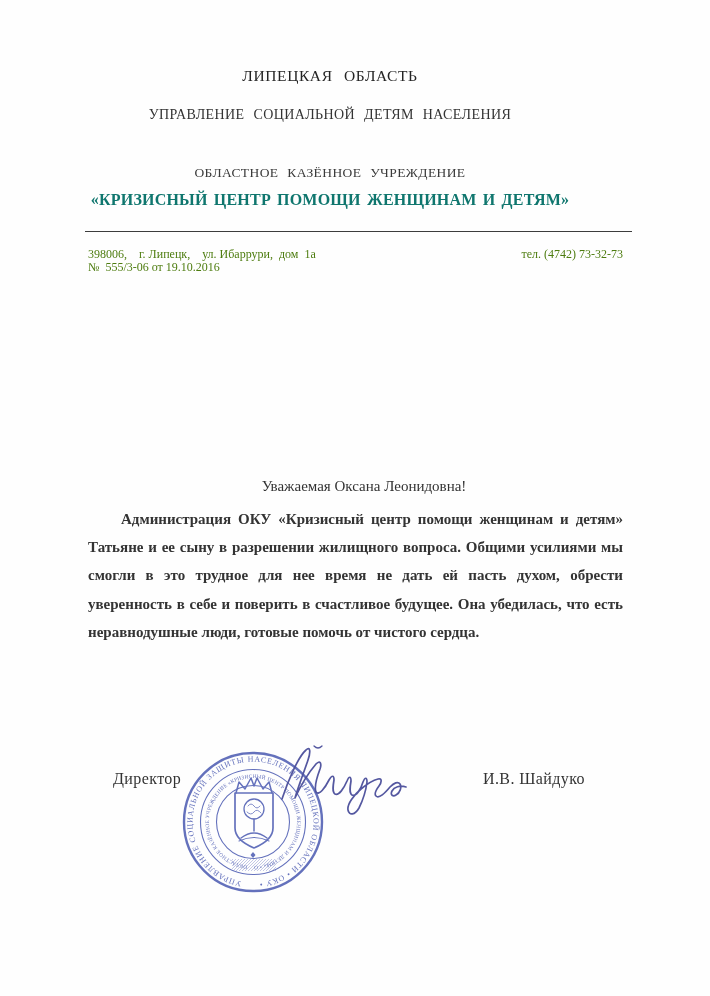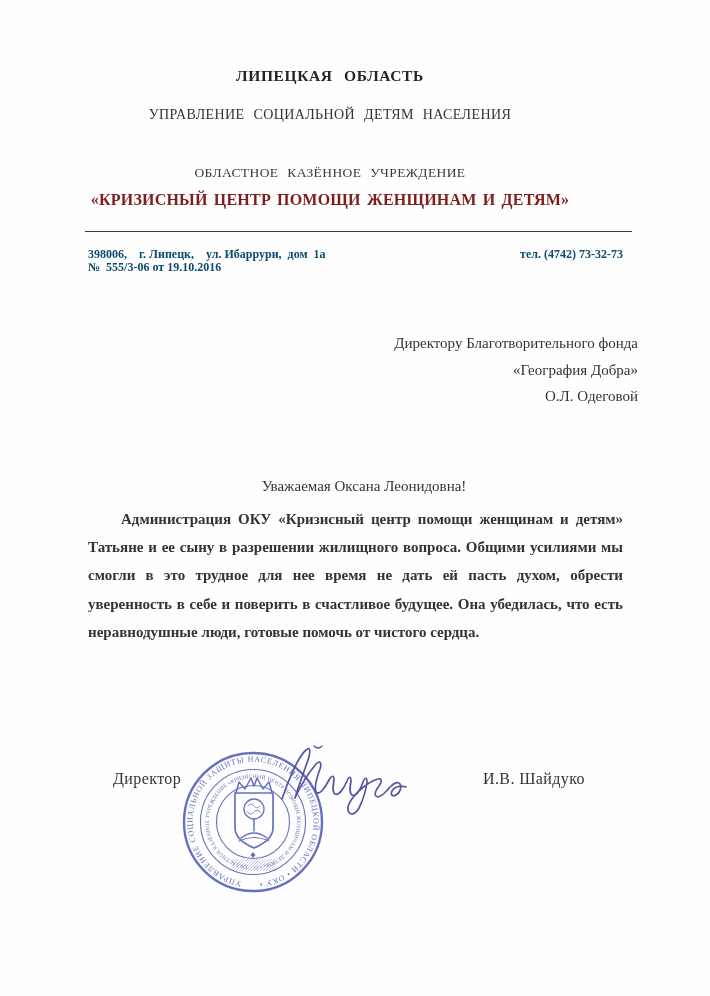--- a/index.html
+++ b/index.html
@@ -9,29 +9,29 @@
     height: 996px;
     background: #fefefe;
     font-family: "Liberation Serif", serif;
     color: #2f2f2f;
     overflow: hidden;
   }
   .abs { position: absolute; }
 
   
   .letterhead { left: 28px; top: 0; width: 604px; text-align: center; }
-  .lh-region   { position: absolute; top: 67px;  left: 0; width: 100%; font-size: 15.5px; font-weight: bold; letter-spacing: 0.6px; word-spacing: 7px; color: #242424; }
+  .lh-region   { position: absolute; top: 67px;  left: 0; width: 100%; font-size: 15.5px; font-weight: normal; letter-spacing: 0.6px; word-spacing: 7px; color: #242424; }
   .lh-dept     { position: absolute; top: 107px; left: 0; width: 100%; font-size: 14px;   letter-spacing: 0.4px; word-spacing: 5px; color: #333; }
   .lh-type     { position: absolute; top: 165px; left: 0; width: 100%; font-size: 13.5px; letter-spacing: 0.4px; word-spacing: 5px; color: #3a3a3a; }
-  .lh-name     { position: absolute; top: 191px; left: 0; width: 100%; font-size: 16px;   font-weight: bold; letter-spacing: 0.2px; word-spacing: 2px; color: #7f1d1d; }
+  .lh-name     { position: absolute; top: 191px; left: 0; width: 100%; font-size: 16px;   font-weight: bold; letter-spacing: 0.2px; word-spacing: 2px; color: #0f766e; }
 
   .rule { left: 85px; top: 231px; width: 547px; height: 0; border-top: 1.8px solid #3d3d3d; }
 
   
-  .ref { font-size: 12px; font-weight: bold; color: #0c4a6e; white-space: pre; }
+  .ref { font-size: 12px; font-weight: normal; color: #4d7c0f; white-space: pre; }
   .ref-address { left: 88px;  top: 247px; }
   .ref-phone   { right: 87px; top: 247px; }
   .ref-number  { left: 88px;  top: 260px; }
 
   
   .addressee { right: 72px; top: 330px; text-align: right; font-size: 15px; line-height: 26.5px; color: #333; }
 
   
   .salutation { left: 88px; top: 478px; width: 552px; text-align: center; font-size: 15px; color: #333; }
   .body-text  { left: 88px; top: 505px; width: 535px; font-size: 15px; line-height: 28.2px; color: #333; }
@@ -57,25 +57,20 @@
     <div class="lh-type">ОБЛАСТНОЕ КАЗЁННОЕ УЧРЕЖДЕНИЕ</div>
     <div class="lh-name">«КРИЗИСНЫЙ ЦЕНТР ПОМОЩИ ЖЕНЩИНАМ И ДЕТЯМ»</div>
   </div>
 
   <div class="abs rule"></div>
 
   <div class="abs ref ref-address">398006,    г. Липецк,    ул. Ибаррури,  дом  1а</div>
   <div class="abs ref ref-phone">тел. (4742) 73-32-73</div>
   <div class="abs ref ref-number">№  555/3-06 от 19.10.2016</div>
 
-  <div class="abs addressee">
-    <div>Директору Благотворительного фонда</div>
-    <div>«География Добра»</div>
-    <div>О.Л. Одеговой</div>
-  </div>
 
   <div class="abs salutation">Уважаемая Оксана Леонидовна!</div>
 
   <div class="abs body-text">
     <div class="body-line first">Администрация ОКУ «Кризисный центр помощи женщинам и детям»</div>
     <div class="body-line">Татьяне и ее сыну в разрешении жилищного вопроса. Общими усилиями мы</div>
     <div class="body-line">смогли в это трудное для нее время не дать ей пасть духом, обрести</div>
     <div class="body-line">уверенность в себе и поверить в счастливое будущее. Она убедилась, что есть</div>
     <div class="body-line last">неравнодушные люди, готовые помочь от чистого сердца.</div>
   </div>

